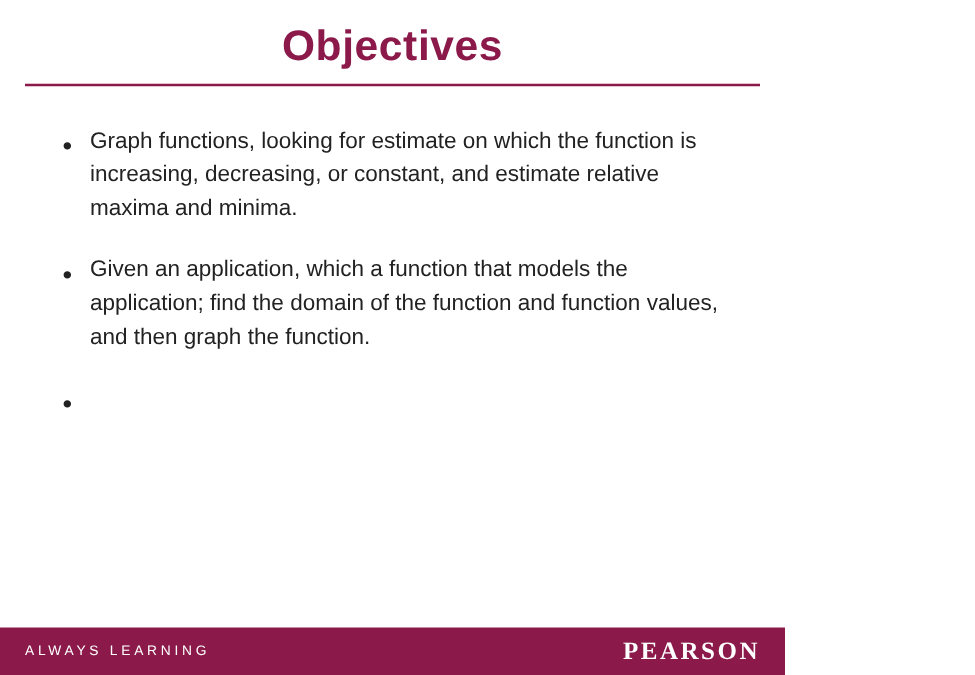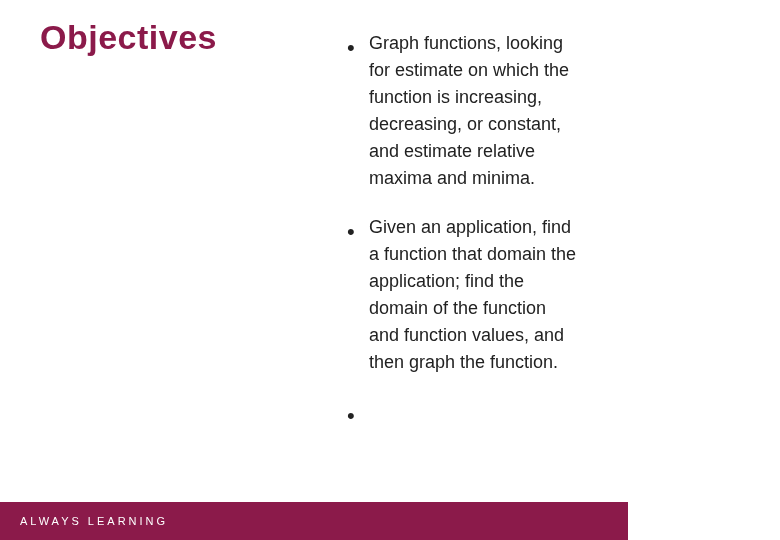--- a/index.html
+++ b/index.html
@@ -16,21 +16,21 @@
       position: relative;
       overflow: hidden;
     }
 
     .slide-container {
       width: 628px;
       height: 540px;
       background: #ffffff;
       position: relative;
       display: flex;
-      flex-direction: row;
+      flex-direction: column;
     }
 
     .title-section {
       text-align: center;
       padding: 18px 40px 10px 40px;
     }
 
     .title-text {
       color: #8b1a4a;
       font-size: 34px;
@@ -118,27 +118,28 @@
   <div class="content-section">
     <ul class="bullet-list">
 
       <li class="bullet-item">
         <span class="bullet-dot">•</span>
         <span class="bullet-text">Graph functions, looking for estimate on which the function is increasing, decreasing, or constant, and estimate relative maxima and minima.</span>
       </li>
 
       <li class="bullet-item">
         <span class="bullet-dot">•</span>
-        <span class="bullet-text">Given an application, find a function that domain the application; find the domain of the function and function values, and then graph the function.</span>
+        <span class="bullet-text">Given an application, which a function that models the application; find the domain of the function and function values, and then graph the function.</span>
       </li>
 
       <li class="bullet-item">
         <span class="bullet-dot">•</span>
       </li>
 
     </ul>
   </div>
 
   <div class="footer">
     <span class="footer-left">ALWAYS LEARNING</span>
+    <span class="footer-right">PEARSON</span>
   </div>
 
 </div>
 
 </body></html>

